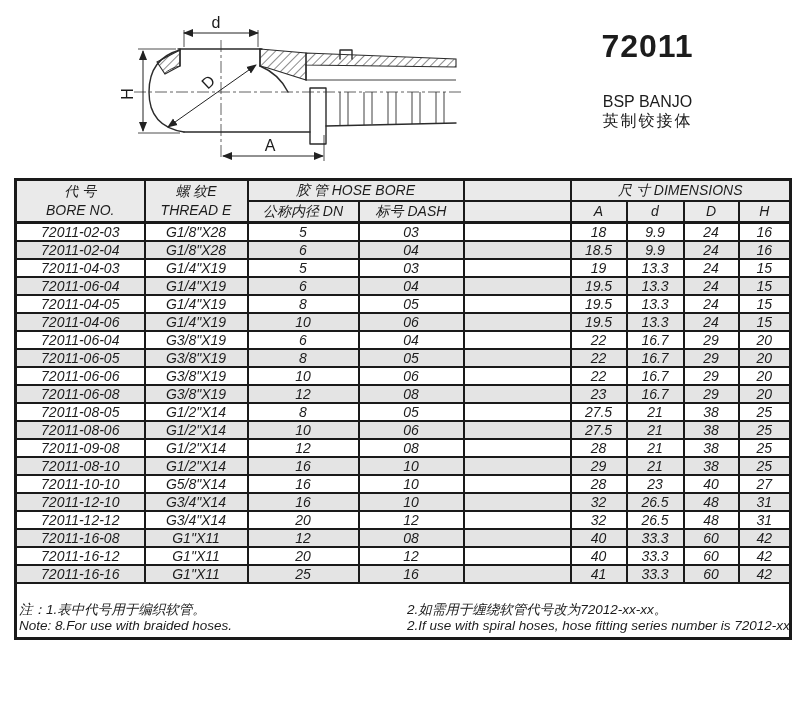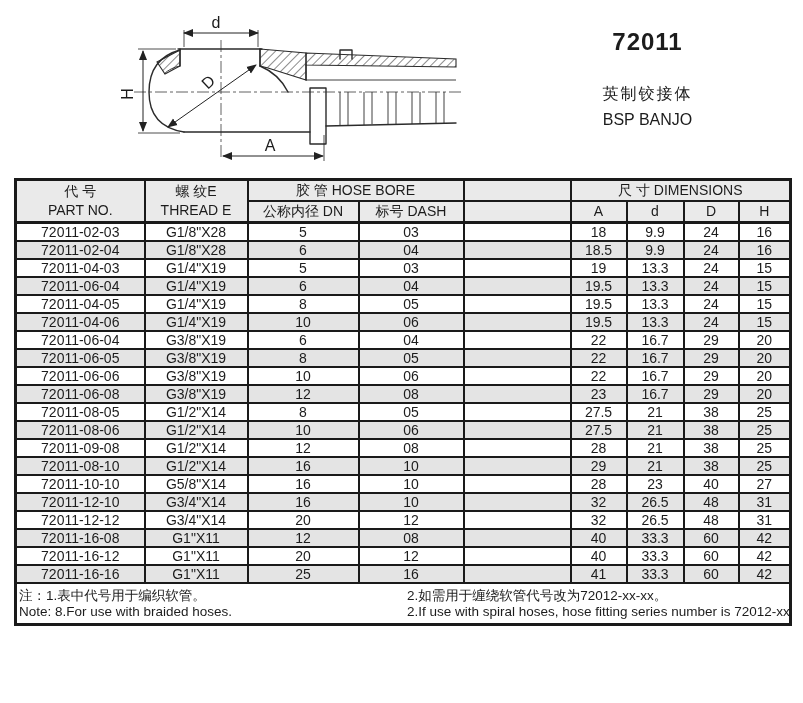--- a/index.html
+++ b/index.html
@@ -5,47 +5,47 @@
   html,body{margin:0;padding:0;}
   body{
     width:803px;height:703px;position:relative;background:#ffffff;
     font-family:"Liberation Sans","DejaVu Sans",sans-serif;color:#1c1c1c;
     overflow:hidden;
   }
   .abs{position:absolute;}
 
   
   #title-block{left:550px;top:28px;width:195px;text-align:center;}
-  #title-code{font-size:24px;font-weight:bold;letter-spacing:1px;margin-bottom:28px;}
+  #title-code{font-size:32px;font-weight:bold;letter-spacing:1px;margin-bottom:28px;}
   #title-cn{font-size:16px;margin-bottom:6px;letter-spacing:2px;}
   #title-en{font-size:16px;}
 
   
   #drawing{left:8px;top:4px;}
   .ol{stroke:#2b2b2b;stroke-width:1.4;fill:none;stroke-linejoin:round;stroke-linecap:round;}
   .thin{stroke:#2b2b2b;stroke-width:0.9;fill:none;}
   .cl{stroke:#3a3a3a;stroke-width:0.8;fill:none;stroke-dasharray:12 3 3 3;}
   .dim{stroke:#222;stroke-width:1;fill:none;}
   .ext{stroke:#222;stroke-width:0.8;fill:none;}
   .hatched{fill:url(#hat);stroke:#2b2b2b;stroke-width:1.1;}
   .dimtext{font-size:16px;fill:#1c1c1c;}
 
   
   #table-wrap{left:14px;top:178px;}
-  #spec-table{border-collapse:collapse;table-layout:fixed;width:775px;border:3px solid var(--border,#1a1a1a);}
+  #spec-table{border-collapse:collapse;table-layout:fixed;width:775px;border:3px solid var(--border,#1a1a1a);font-style:italic;}
   #spec-table td{border:2px solid var(--border,#1a1a1a);text-align:center;font-size:14px;padding:0;white-space:nowrap;overflow:hidden;}
   #spec-table thead td{background:var(--header-bg,#eaeaea);line-height:19px;}
   #spec-table thead tr{height:20px;}
   #spec-table thead tr.h2 td{border-bottom:3px solid var(--border,#1a1a1a);margin-top:12px;}
   #spec-table thead td[rowspan]{border-bottom:3px solid var(--border,#1a1a1a);}
   #spec-table tbody tr{height:16px;}
   #spec-table tbody tr.alt td{background:var(--row-alt,#e4e4e4);}
   #spec-table tfoot td.note-cell{text-align:left;background:#fff;}
   .note-grid{display:grid;grid-template-columns:388px 1fr;column-gap:0;
-             font-size:13.5px;line-height:16px;padding:4px 2px 3px 2px;}
+             font-size:13.5px;line-height:16px;padding:18px 2px 3px 2px;}
   .note-grid span{display:block;}
 </style>
 </head>
 <body>
 
 <div class="abs" id="drawing">
   <svg width="460" height="170" viewBox="0 0 460 170">
     <defs>
       <pattern id="hat" patternUnits="userSpaceOnUse" width="6" height="6" patternTransform="rotate(45)">
         <line x1="0" y1="0" x2="0" y2="6" stroke="#2b2b2b" stroke-width="1.1"></line>
@@ -88,42 +88,42 @@
     <text class="dimtext" text-anchor="middle" transform="translate(204,82) rotate(-43)">D</text>
 
     <path class="ext" d="M316,131 V157"></path>
     <path class="dim" marker-start="url(#arr)" marker-end="url(#arr)" d="M215,152 H315"></path>
     <text class="dimtext" x="262" y="147" text-anchor="middle">A</text>
   </svg>
 </div>
 
 <div class="abs" id="title-block">
   <div id="title-code">72011</div>
+  <div id="title-en">BSP BANJO</div>
   <div id="title-cn">英制铰接体</div>
-  <div id="title-en">BSP BANJO</div>
 </div>
 
 <div class="abs" id="table-wrap">
   <table id="spec-table">
     <colgroup>
       <col style="width:129px">
         <col style="width:103px">
         <col style="width:111px">
       <col style="width:105px">
         <col style="width:107px">
         <col style="width:56px">
       <col style="width:57px">
         <col style="width:55px">
         <col style="width:52px">
     </colgroup>
     <thead>
       <tr class="h1">
         <td rowspan="2">
           <div>代 号</div>
-          <div>PART NO.</div>
+          <div>BORE NO.</div>
         </td>
         <td rowspan="2">
           <div>螺 纹E</div>
           <div>THREAD E</div>
         </td>
         <td colspan="2">胶 管 HOSE BORE</td>
         <td></td>
         <td colspan="4">尺 寸 DIMENSIONS</td>
       </tr>
       <tr class="h2">

